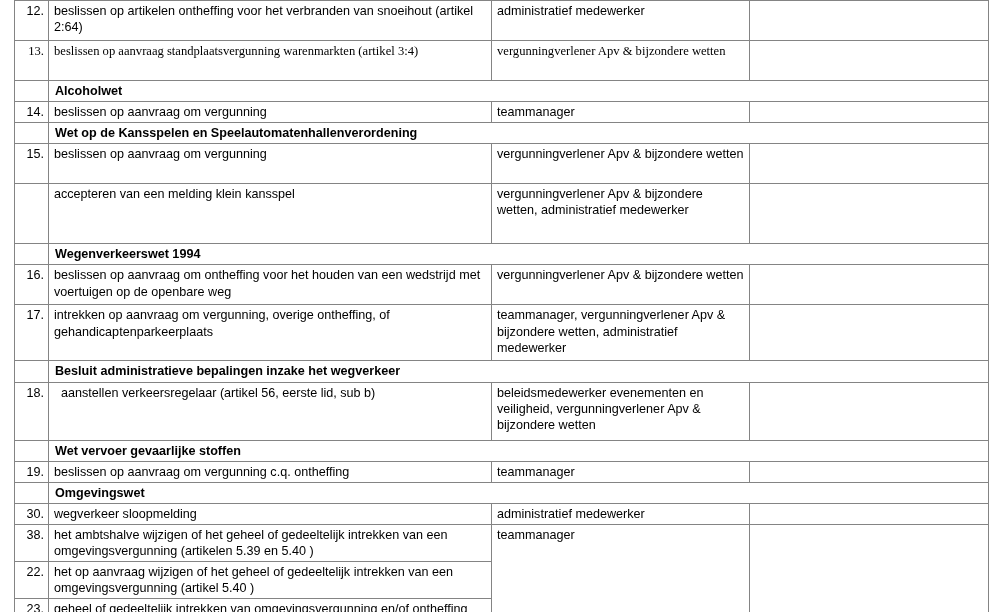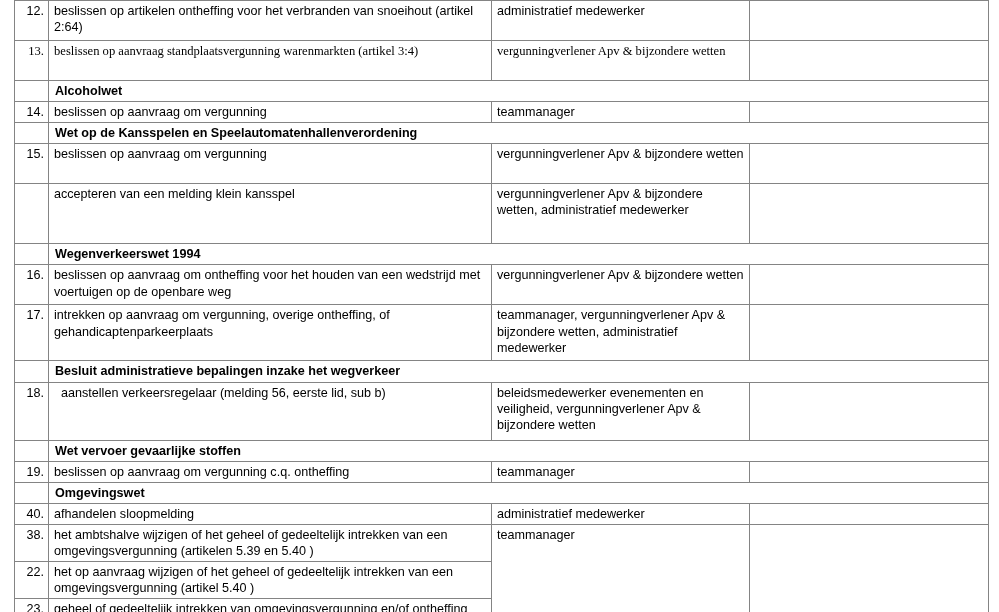--- a/index.html
+++ b/index.html
@@ -220,21 +220,21 @@
           </td>
           <td class="section-head" colspan="3">
             <span class="cell-text">Besluit administratieve bepalingen inzake het wegverkeer</span>
           </td>
         </tr>
         <tr style="height: 58px;">
           <td class="num">
             <span class="cell-text">18.</span>
           </td>
           <td class="task indented">
-            <span class="cell-text"> aanstellen verkeersregelaar (melding 56, eerste lid, sub b)</span>
+            <span class="cell-text"> aanstellen verkeersregelaar (artikel 56, eerste lid, sub b)</span>
           </td>
           <td class="role">
             <span class="cell-text">beleidsmedewerker evenementen en veiligheid, vergunningverlener Apv &amp; bijzondere wetten</span>
           </td>
           <td class="extra">
             <span class="cell-text"></span>
           </td>
         </tr>
         <tr class="section-row" style="height: 19px;">
           <td class="num section-num">
@@ -261,24 +261,24 @@
         <tr class="section-row" style="height: 19px;">
           <td class="num section-num">
             <span class="cell-text"></span>
           </td>
           <td class="section-head" colspan="3">
             <span class="cell-text">Omgevingswet</span>
           </td>
         </tr>
         <tr style="height: 20px;">
           <td class="num">
-            <span class="cell-text">40.</span>
-          </td>
-          <td class="task">
-            <span class="cell-text">afhandelen sloopmelding</span>
+            <span class="cell-text">30.</span>
+          </td>
+          <td class="task">
+            <span class="cell-text">wegverkeer sloopmelding</span>
           </td>
           <td class="role">
             <span class="cell-text">administratief medewerker</span>
           </td>
           <td class="extra">
             <span class="cell-text"></span>
           </td>
         </tr>
         <tr style="height: 36px;">
           <td class="num">

